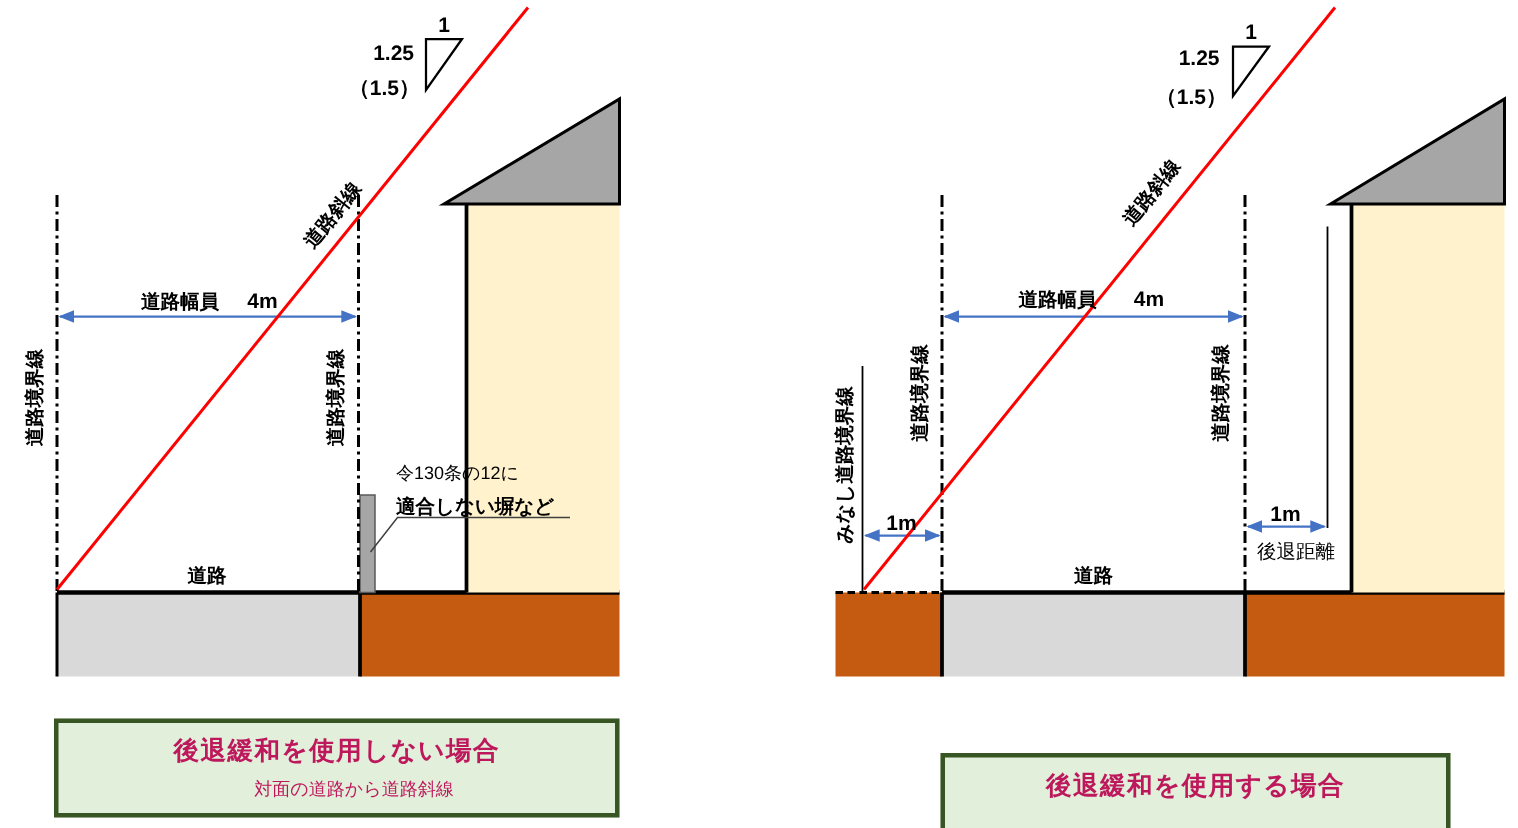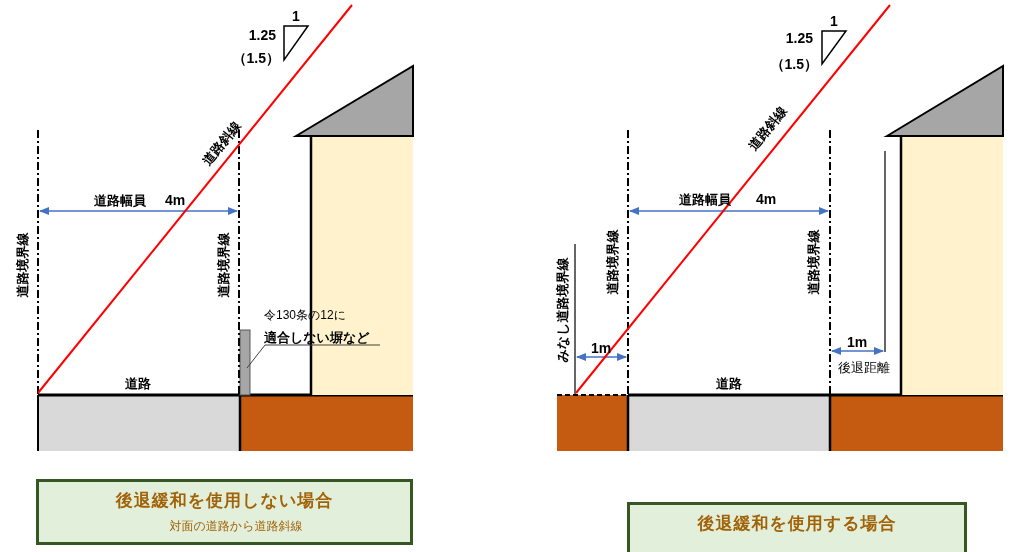--- a/index.html
+++ b/index.html
@@ -1,21 +1,21 @@
 <!DOCTYPE html>
 <html><head>
 <meta charset="utf-8">
 <style>
   html, body { margin:0; padding:0; background:#ffffff; }
   body { width:1012px; height:552px; position:relative; overflow:hidden; font-family:"DejaVu Sans", sans-serif; }
   svg { position:absolute; left:0; top:0; }
   .caption {
     position:absolute; box-sizing:border-box;
     background:#e2efda; border:3px solid #375623;
-    text-align:center; color:#a16207;
+    text-align:center; color:#be185d;
   }
   .caption .ttl { font-size:17px; font-weight:bold; margin-top:7px; letter-spacing:1px; }
   .caption .sub { font-size:12px; margin-top:6px;padding-left:23px; }
 </style>
 </head>
 <body>
 
 <svg width="1012" height="552" viewBox="0 0 1012 552">
   <defs>
     <marker id="arr" viewBox="0 0 10 10" refX="9" refY="5" markerWidth="7" markerHeight="7" orient="auto-start-reverse">

